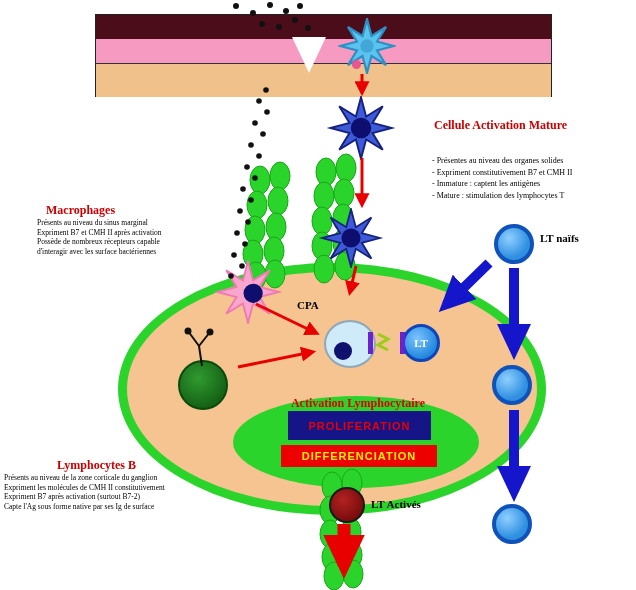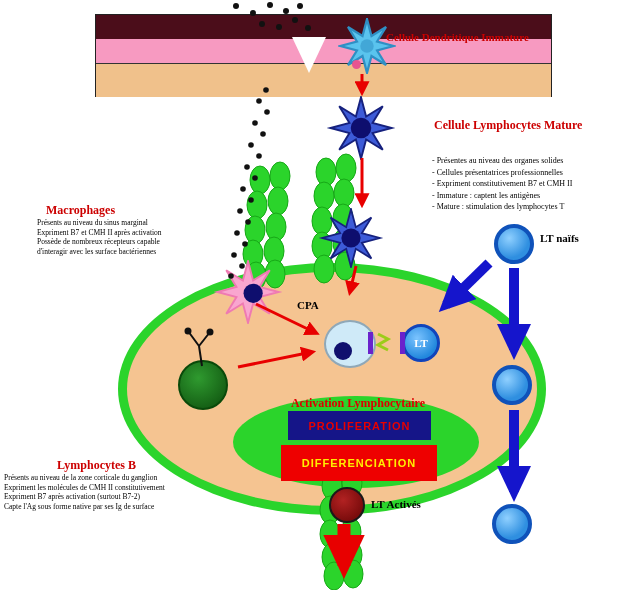--- a/index.html
+++ b/index.html
@@ -17,21 +17,21 @@
          border-top:36px solid #ffffff;z-index:2;}
 
   
   #node{position:absolute;left:118px;top:263px;width:428px;height:252px;border-radius:50%;
         background:#f5c491;border:9px solid #2bd42b;box-sizing:border-box;z-index:1;}
   #inner-ellipse{position:absolute;left:233px;top:396px;width:246px;height:92px;border-radius:50%;
         background:#2bd42b;z-index:2;}
   .statebox{position:absolute;z-index:4;display:flex;align-items:center;justify-content:center;
         font-weight:bold;font-size:11px;letter-spacing:1px;font-family:"Liberation Sans",sans-serif;}
   #prolif{left:288px;top:411px;width:143px;height:29px;background:#151588;color:#e80000;}
-  #diff{left:281px;top:445px;width:156px;height:36px;background:#ee0000;color:#ffee00;}
+  #diff{left:281px;top:445px;width:156px;height:22px;background:#ee0000;color:#ffee00;}
 
   svg.layer-svg{position:absolute;left:0;top:0;}
   #beads{z-index:3;}
   #overlay{z-index:6;pointer-events:none;}
 
   .cell-svg{position:absolute;z-index:4;}
   .round-cell{position:absolute;border-radius:50%;box-sizing:border-box;}
   .ltnaive{width:40px;height:40px;border:4px solid #0f52ba;z-index:5;
            background:radial-gradient(circle at 35% 32%, #8fd0ff, #2f8fe0 65%);}
   .bcell{left:178px;top:360px;width:50px;height:50px;border:2px solid #0a4a0a;z-index:4;
@@ -210,26 +210,24 @@
 
     <g stroke="#1515cc" stroke-width="10" fill="none">
       <line x1="489" y1="263" x2="446" y2="305" marker-end="url(#blueArrow)"></line>
       <line x1="514" y1="268" x2="514" y2="350" marker-end="url(#blueArrow)"></line>
       <line x1="514" y1="410" x2="514" y2="492" marker-end="url(#blueArrow)"></line>
     </g>
 
     <line x1="344" y1="524" x2="344" y2="566" stroke="#e80000" stroke-width="13" marker-end="url(#bigRedArrow)"></line>
   </svg>
 
-  <div class="lbl red-title" style="left:386px;top:31px;font-size:11px;">Cellule Dendritique Immature</div>
-
-  <div class="lbl red-title" style="left:434px;top:118px;">Cellule Lymphocytes Mature</div>
+
+  <div class="lbl red-title" style="left:434px;top:118px;">Cellule Activation Mature</div>
   <div class="lbl" style="left:432px;top:135px;margin-top:20px;">
     <div class="tline">- Présentes au niveau des organes solides</div>
-    <div class="tline">- Cellules présentatrices professionnelles</div>
     <div class="tline">- Expriment constitutivement B7 et CMH II</div>
     <div class="tline">- Immature : captent les antigènes</div>
     <div class="tline">- Mature : stimulation des lymphocytes T</div>
   </div>
 
   <div class="lbl red-title" style="left:46px;top:203px;">Macrophages</div>
   <div class="lbl" style="left:5px;top:218px;margin-left:32px;">
     <div class="tline-sm">Présents au niveau du sinus marginal</div>
     <div class="tline-sm">Expriment B7 et CMH II après activation</div>
     <div class="tline-sm">Possède de nombreux récepteurs capable</div>

